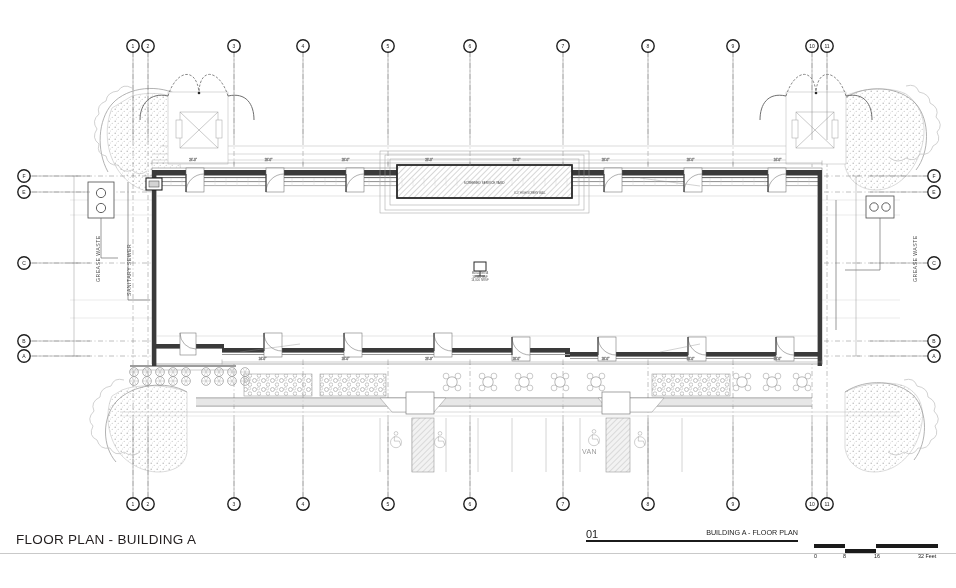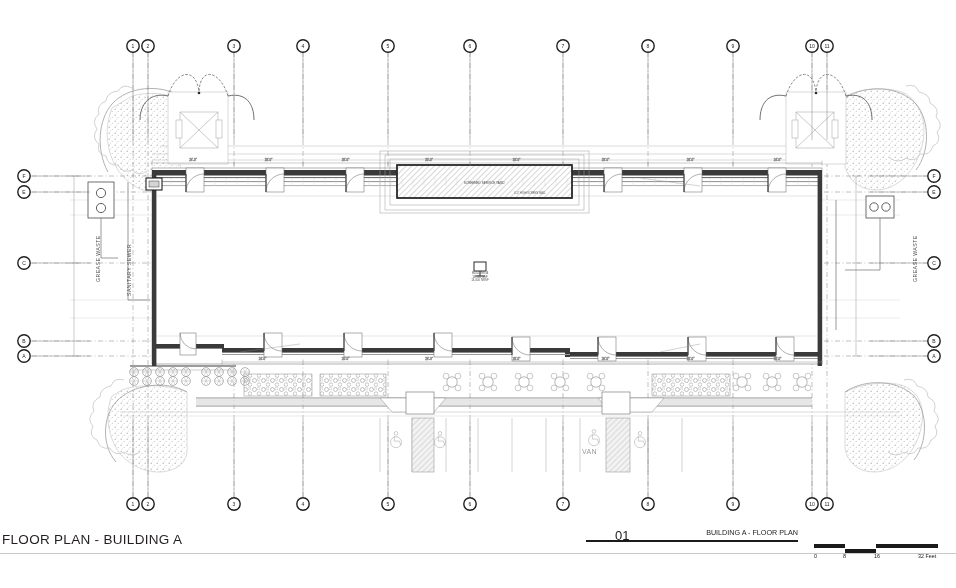--- a/index.html
+++ b/index.html
@@ -10,32 +10,32 @@
   }
   #sheet{position:absolute;inset:0;background:#fff;}
   svg#plan{position:absolute;left:0;top:0;width:956px;height:588px;display:block;}
 
   
   .title-bar{
     position:absolute;left:0;bottom:0;width:956px;height:34px;
     border-top:1px solid #c9c9c9;background:#fff;
   }
   .sheet-title{
-    position:absolute;left:2px;top:-22px;
+    position:absolute;left:16px;top:-22px;
     font-size:13.5px;letter-spacing:.3px;color:#231f20;white-space:nowrap;
   }
 
   
   .scalebar{position:absolute;right:18px;bottom:22px;width:124px;height:22px;}
   .sb-seg{position:absolute;height:4px;background:#1b1b1b;}
   .sb-lbl{position:absolute;top:9px;font-size:5.4px;color:#1b1b1b;}
 
   
   .dwg-title{position:absolute;left:586px;top:528px;width:212px;height:18px;}
-  .dwg-num{position:absolute;left:0;top:0;font-size:13px;color:#1b1b1b;margin-left:29px;}
+  .dwg-num{position:absolute;left:0;top:0;font-size:11px;color:#1b1b1b;}
   .dwg-name{position:absolute;right:0;top:0;font-size:7.2px;color:#1b1b1b;white-space:nowrap;margin-left:20px;}
   .dwg-rule{position:absolute;left:0;top:12px;width:212px;height:1.6px;background:#1b1b1b;}
 
   
   .vlabel{position:absolute;font-size:5.2px;letter-spacing:.45px;color:#4a4a4a;
           transform-origin:left top;white-space:nowrap;}
   
   .bstamp{position:absolute;text-align:center;font-size:2.9px;line-height:1.25;color:#555;white-space:nowrap;}
   .van-lbl{position:absolute;font-size:7px;color:#9a9a9a;letter-spacing:.3px;}
 </style>

